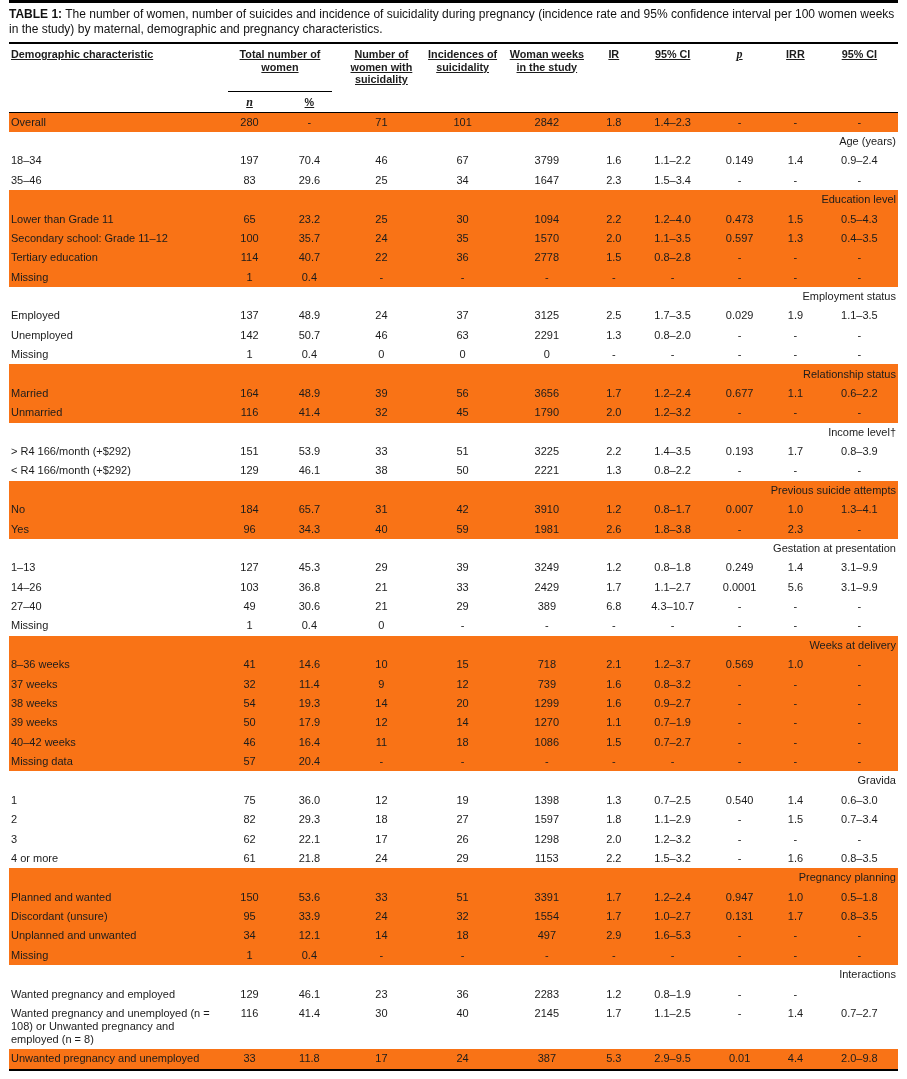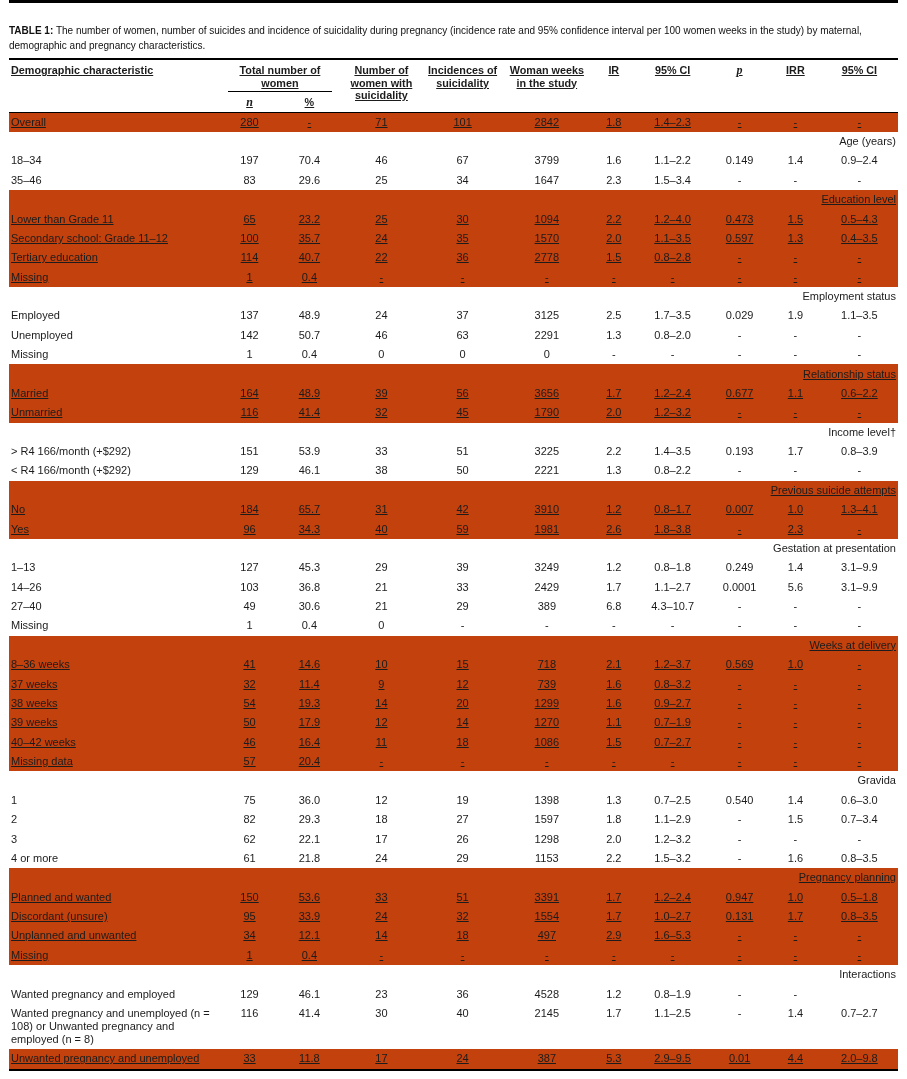--- a/index.html
+++ b/index.html
@@ -8,24 +8,23 @@
     width:907px; height:1079px;
     font-family:"Liberation Sans", sans-serif;
     color:#1c1c1c;
     position:relative;
   }
   .page { padding:0 9px; }
 
   .top-rule { border-top:3px solid #000; }
 
   .caption {
-    font-size:10px; line-height:15px;
+    font-size:12px; line-height:15px;
     padding:4px 0 5px 0;
     color:#111;
-    margin-top:16px;
   }
   .caption b { font-weight:bold; }
 
   table {
     border-collapse:collapse;
     width:889px;
     table-layout:fixed;
     border-top:2.5px solid #000;
     border-bottom:2.5px solid #000;
     font-size:11px;
@@ -36,36 +35,36 @@
     text-align:center;
     padding:4px 2px 2px 2px;
     line-height:12.5px;
     font-size:10.8px;
     text-decoration:underline;
   }
   thead { border-bottom:1.8px solid #000; }
   th.dem { text-align:left; padding-left:2px; }
   .group-underline {
     border-bottom:1.2px solid #000;
-    padding-bottom:2px;
+    padding-bottom:18px;
     margin:0 6px;
   }
   .sub-head th { padding-top:2px; padding-bottom:3px; }
   .it-serif { font-family:"Liberation Serif", serif; font-style:italic; font-size:12px; }
 
   tbody td {
     padding:3.2px 2px;
     line-height:13px;
     text-align:center;
     vertical-align:top;
     font-size:11px;
     color:#1c1c1c;
   }
   tbody td:first-child { text-align:left; padding-left:2px; }
-  tr.shade { background:#c2410c;text-decoration:underline; }
+  tr.shade { background:#f97316; }
   tr.section td { text-align:right; padding-left:2px; }
 
   .footnotes { padding-top:6px; }
   .footnote { font-size:10px; line-height:17px; color:#222; }
 </style>
 </head>
 <body>
 
 <div class="page">
   <div class="top-rule"></div>
@@ -584,21 +583,21 @@
         </tr>
         <tr class="section">
           <td colspan="11">Interactions</td>
         </tr>
         <tr class="data">
           <td>Wanted pregnancy and employed</td>
           <td>129</td>
           <td>46.1</td>
           <td>23</td>
           <td>36</td>
-          <td>4528</td>
+          <td>2283</td>
           <td>1.2</td>
           <td>0.8–1.9</td>
           <td>-</td>
           <td>-</td>
           <td></td>
         </tr>
         <tr class="data">
           <td>Wanted pregnancy and unemployed (n = 108) or Unwanted pregnancy and employed (n = 8)</td>
           <td>116</td>
           <td>41.4</td>

